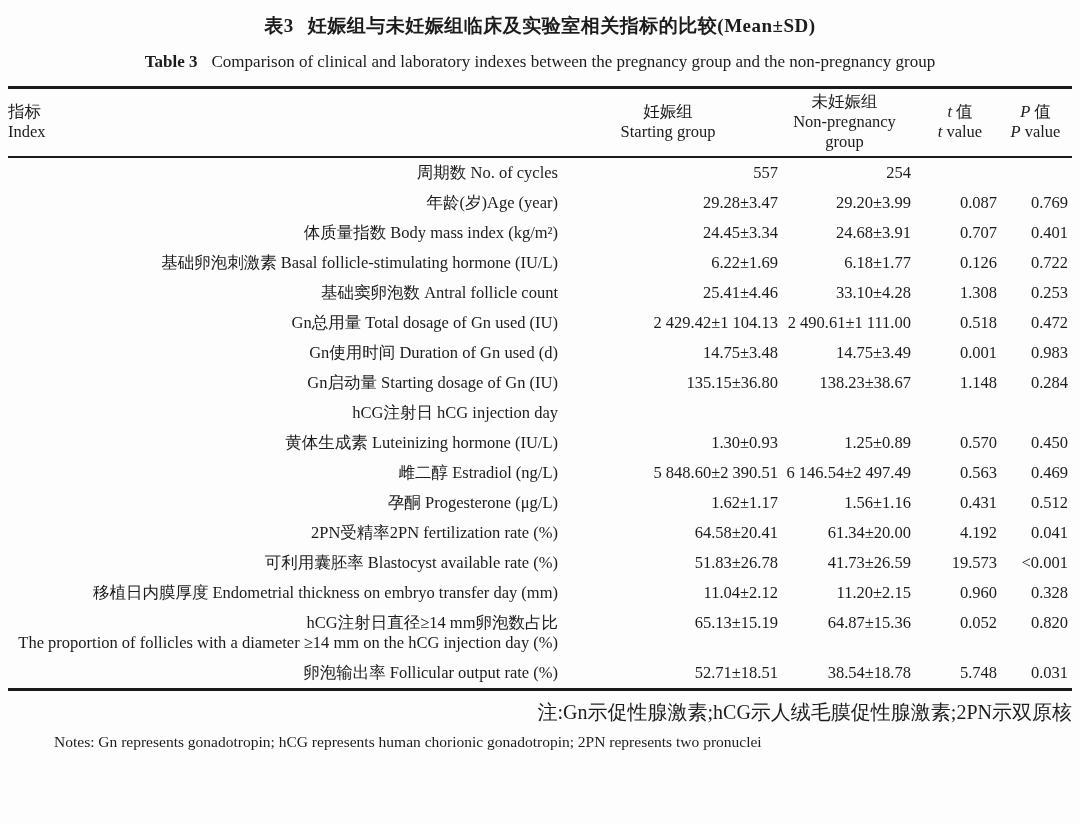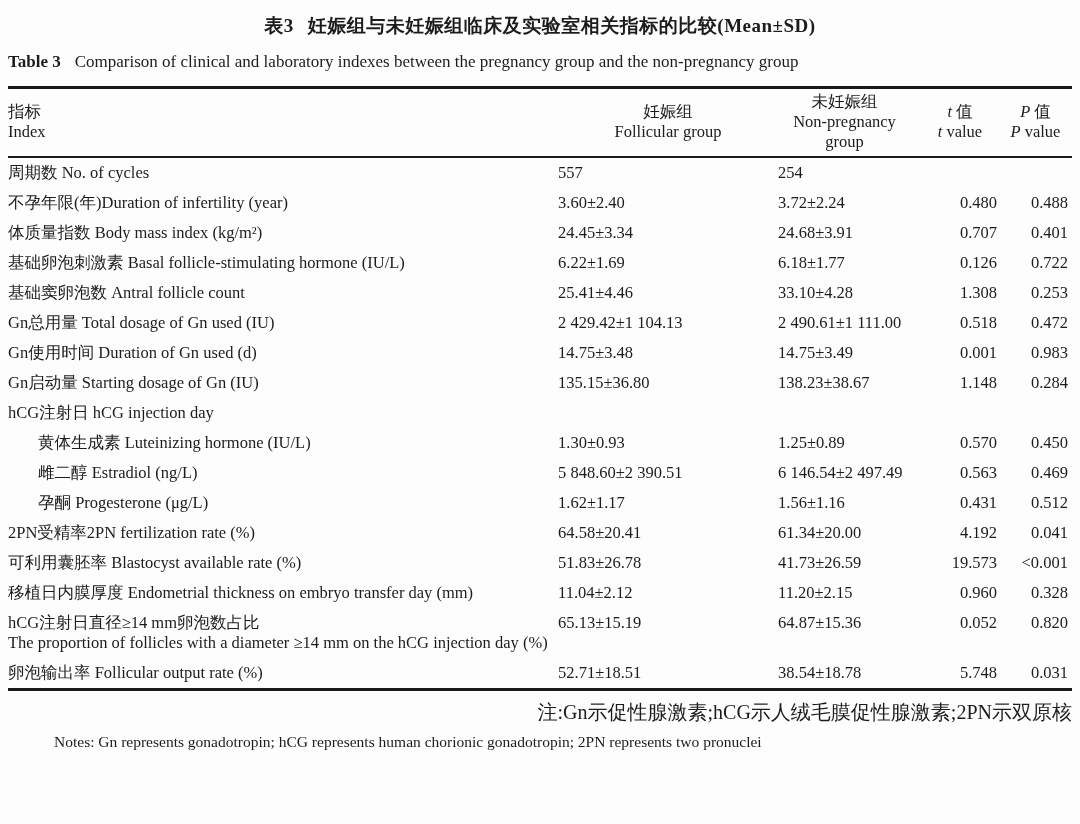--- a/index.html
+++ b/index.html
@@ -6,44 +6,44 @@
   html,body { width:1080px; height:824px; }
   body {
     background:#fdfdfd; color:#1c1c1c;
     font-family:"Liberation Serif","DejaVu Serif",serif;
     -webkit-font-smoothing:antialiased;
   }
   .page { width:1080px; height:824px; padding:10px 8px 0 8px; overflow:hidden; }
 
   .title-zh { text-align:center; font-size:19px; font-weight:bold; letter-spacing:.5px; line-height:26px; margin-top:3px; }
   .title-zh .tlabel { margin-right:14px; }
-  .title-en { text-align:left; font-size:17px; line-height:23px; margin-top:11px; }
+  .title-en { text-align:center; font-size:17px; line-height:23px; margin-top:11px; }
   .title-en .tlabel { font-weight:bold; margin-right:14px; }
 
   table {
     width:1064px; border-collapse:collapse; table-layout:fixed; margin-top:13px;
     border-top:3px solid #1a1a1a; border-bottom:3px solid #1a1a1a;
   }
   col.c1{width:550px;} col.c2{width:220px;} col.c3{width:145px;} col.c4{width:80px;} col.c5{width:69px;}
 
   thead th { border-bottom:2px solid #1a1a1a; font-weight:normal; font-size:16.5px; vertical-align:middle; padding:3px 0 4px; }
   .hl { display:block; line-height:20px; }
   th.c-idx { text-align:left; }
   th.c-preg, th.c-nonpreg { text-align:center; }
   th.c-t, th.c-p { text-align:center; }
   th.c-t, td.c-t { padding-right:6px; }
   th.c-p, td.c-p { padding-right:4px; }
   th.c-nonpreg, td.c-nonpreg { padding-right:12px; }
   .hsp { margin-left:4px; }
   i { font-style:italic; }
 
   tbody td { font-size:16.5px; line-height:20px; padding:5px 0; vertical-align:top; }
-  td.c-idx { text-align:left; white-space:nowrap; overflow:visible; }
+  td.c-idx { text-align:right; white-space:nowrap; overflow:visible; }
   td.c-idx.indent { padding-left:30px; }
-  td.c-preg, td.c-nonpreg { text-align:left; white-space:nowrap; }
+  td.c-preg, td.c-nonpreg { text-align:right; white-space:nowrap; }
   td.c-t, td.c-p { text-align:right; white-space:nowrap; }
   .rl { display:block; }
 
   .notes { margin-top:11px; padding-left:46px; }
   .note-zh { font-size:20px; line-height:20px;text-align:right; }
   .note-en { font-size:15.5px; line-height:20px; margin-top:10px; }
 </style>
 </head>
 <body>
 
@@ -66,21 +66,21 @@
         <col class="c5">
       </colgroup>
     <thead>
       <tr>
         <th class="c-idx">
           <span class="hl">指标</span>
           <span class="hl">Index</span>
         </th>
         <th class="c-preg">
           <span class="hl">妊娠组</span>
-          <span class="hl">Follicular group</span>
+          <span class="hl">Starting group</span>
         </th>
         <th class="c-nonpreg">
           <span class="hl">未妊娠组</span>
           <span class="hl">Non-pregnancy group</span>
         </th>
         <th class="c-t">
           <span class="hl"><i>t</i><span class="hsp">值</span></span>
           <span class="hl"><i>t</i><span class="hsp">value</span></span>
         </th>
         <th class="c-p">
@@ -95,27 +95,27 @@
       <span class="rl">周期数 No. of cycles</span>
 
     </td>
     <td class="c-preg">557</td>
     <td class="c-nonpreg">254</td>
     <td class="c-t"></td>
     <td class="c-p"></td>
   </tr>
         <tr>
     <td class="c-idx">
-      <span class="rl">不孕年限(年)Duration of infertility (year)</span>
-
-    </td>
-    <td class="c-preg">3.60±2.40</td>
-    <td class="c-nonpreg">3.72±2.24</td>
-    <td class="c-t">0.480</td>
-    <td class="c-p">0.488</td>
+      <span class="rl">年龄(岁)Age (year)</span>
+
+    </td>
+    <td class="c-preg">29.28±3.47</td>
+    <td class="c-nonpreg">29.20±3.99</td>
+    <td class="c-t">0.087</td>
+    <td class="c-p">0.769</td>
   </tr>
         <tr>
     <td class="c-idx">
       <span class="rl">体质量指数 Body mass index (kg/m²)</span>
 
     </td>
     <td class="c-preg">24.45±3.34</td>
     <td class="c-nonpreg">24.68±3.91</td>
     <td class="c-t">0.707</td>
     <td class="c-p">0.401</td>

